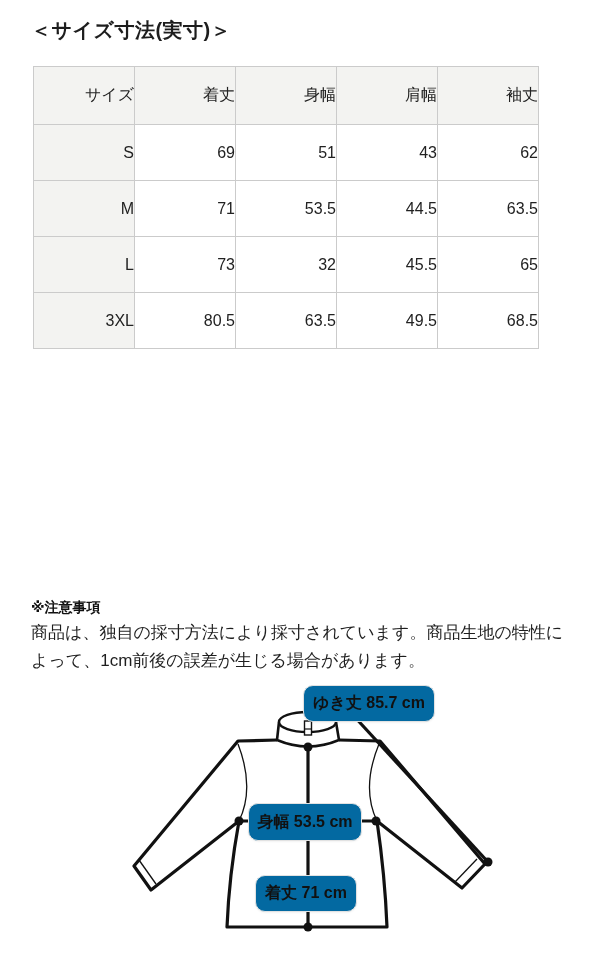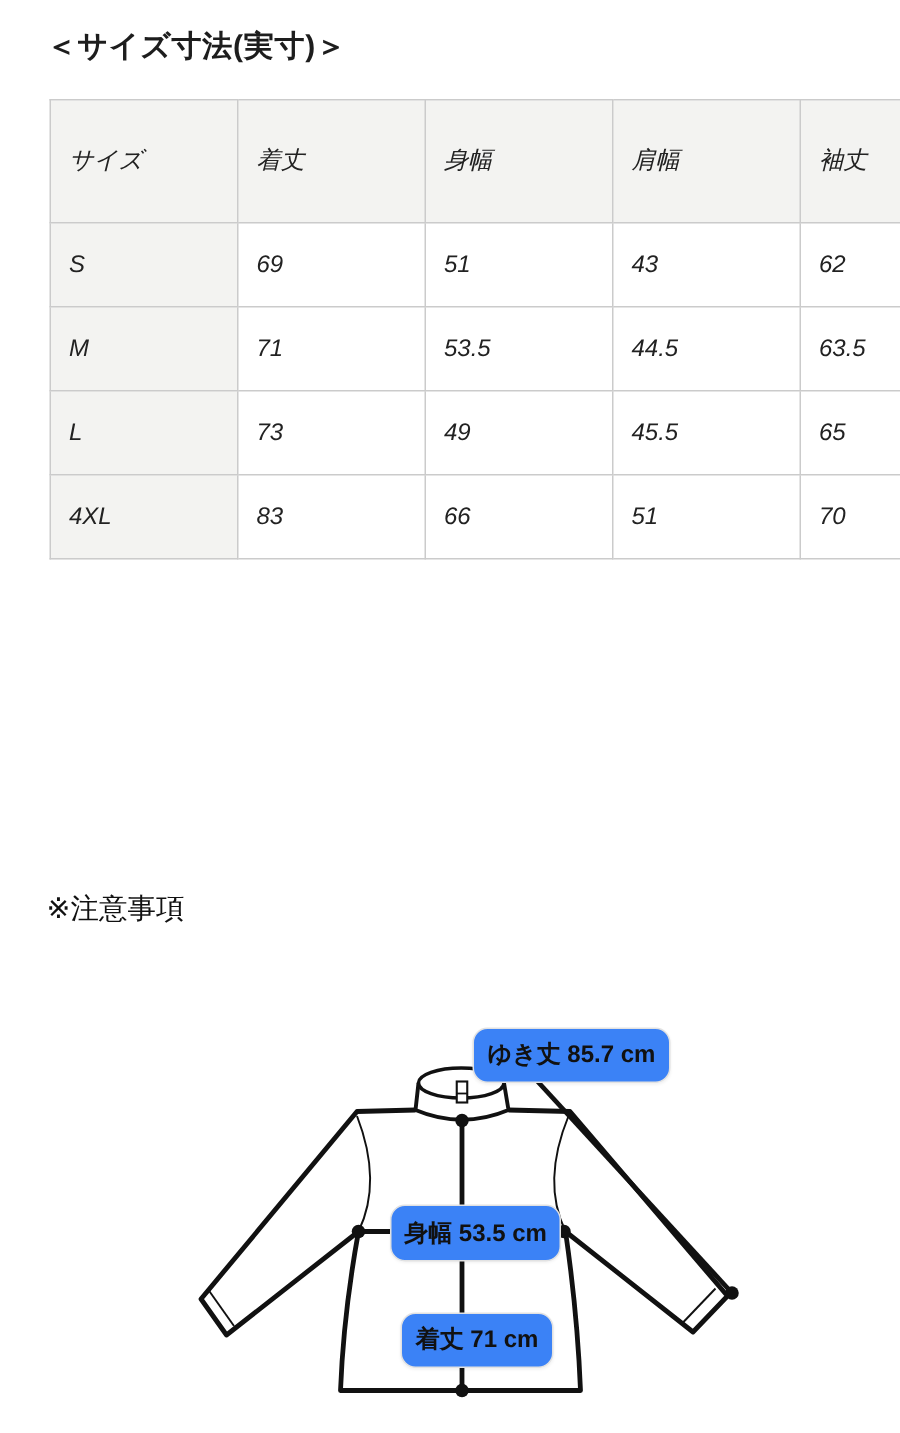--- a/index.html
+++ b/index.html
@@ -13,39 +13,39 @@
     position:absolute;left:31px;top:17px;
     font-size:20px;font-weight:bold;color:#1d1d1d;letter-spacing:.5px;
   }
   
   table.size-table{
     position:absolute;left:33px;top:66px;
     border-collapse:collapse;table-layout:fixed;width:502px;
     font-size:16px;color:#222;
   }
   table.size-table th,table.size-table td{
-    border:1px solid #cbcbcb;text-align:left;vertical-align:middle;
-    font-weight:normal;padding:12px;width:100px;font-style:italic;
+    border:1px solid #cbcbcb;text-align:right;vertical-align:middle;
+    font-weight:normal;padding:0;width:100px;
   }
   table.size-table thead th{height:57px;background:#f3f3f1;}
   table.size-table tbody tr{height:56px;}
   table.size-table tbody th{background:#f3f3f1;}
   table.size-table tbody td{background:#ffffff;margin-top:30px;}
   
   .notes{position:absolute;left:31px;top:596px;width:540px;}
-  .notes-heading{font-size:19px;font-weight:normal;color:#111;line-height:22px;margin:0;}
+  .notes-heading{font-size:14px;font-weight:bold;color:#111;line-height:22px;margin:0;}
   .notes-body{font-size:17px;line-height:28px;color:#1e1e1e;margin:1px 0 0 0;}
   
   .diagram{position:absolute;left:0;top:670px;width:600px;height:285px;}
   .diagram svg{position:absolute;left:0;top:0;}
   .measure-label{
-    position:absolute;background:#3b82f6;border:1px solid #e2e2e2;
+    position:absolute;background:#0369a1;border:1px solid #e2e2e2;
     border-radius:10px;display:flex;align-items:center;justify-content:center;
     font-size:16px;font-weight:bold;color:#111;
-    box-shadow:0 1px 2px rgba(0,0,0,0.05);white-space:nowrap;margin-left:12px;
+    box-shadow:0 1px 2px rgba(0,0,0,0.05);white-space:nowrap;
   }
   .label-yuki  {left:303px;top:15px; width:130px;height:35px;}
   .label-mihaba{left:248px;top:133px;width:112px;height:36px;}
   .label-kitake{left:255px;top:205px;width:100px;height:35px;}
 </style>
 </head>
 <body>
 
 <div class="page-title">＜サイズ寸法(実寸)＞</div>
 
@@ -70,36 +70,37 @@
     <tr>
       <th>M</th>
       <td>71</td>
       <td>53.5</td>
       <td>44.5</td>
       <td>63.5</td>
     </tr>
     <tr>
       <th>L</th>
       <td>73</td>
-      <td>49</td>
+      <td>32</td>
       <td>45.5</td>
       <td>65</td>
     </tr>
     <tr>
-      <th>4XL</th>
-      <td>83</td>
-      <td>66</td>
-      <td>51</td>
-      <td>70</td>
+      <th>3XL</th>
+      <td>80.5</td>
+      <td>63.5</td>
+      <td>49.5</td>
+      <td>68.5</td>
     </tr>
   </tbody>
 </table>
 
 <div class="notes">
   <p class="notes-heading">※注意事項</p>
+  <p class="notes-body">商品は、独自の採寸方法により採寸されています。商品生地の特性によって、1cm前後の誤差が生じる場合があります。</p>
 </div>
 
 <div class="diagram">
   <svg width="600" height="285" viewBox="0 670 600 285">
 
     <path d="M277,740 L238,741 L134,866 L151,890 L239,821
              Q229,876 227,927 L387,927 Q385,876 377,821
              L462,888 L485,864 L380,741 L339,740" fill="#ffffff" stroke="#111111" stroke-width="3.2" stroke-linejoin="round"></path>
 
     <path d="M279,722 L277,740 Q308,753 339,740 L336,722" fill="#ffffff" stroke="#111111" stroke-width="2.6" stroke-linejoin="round"></path>

